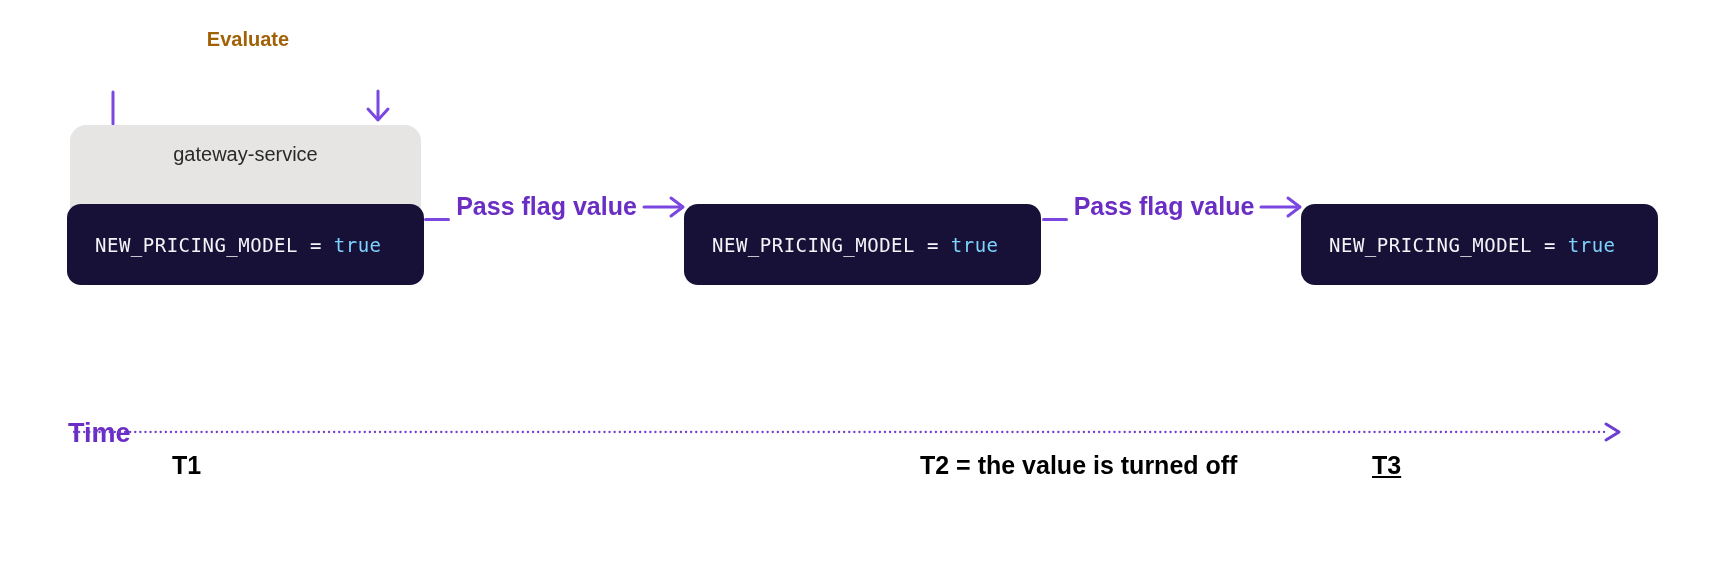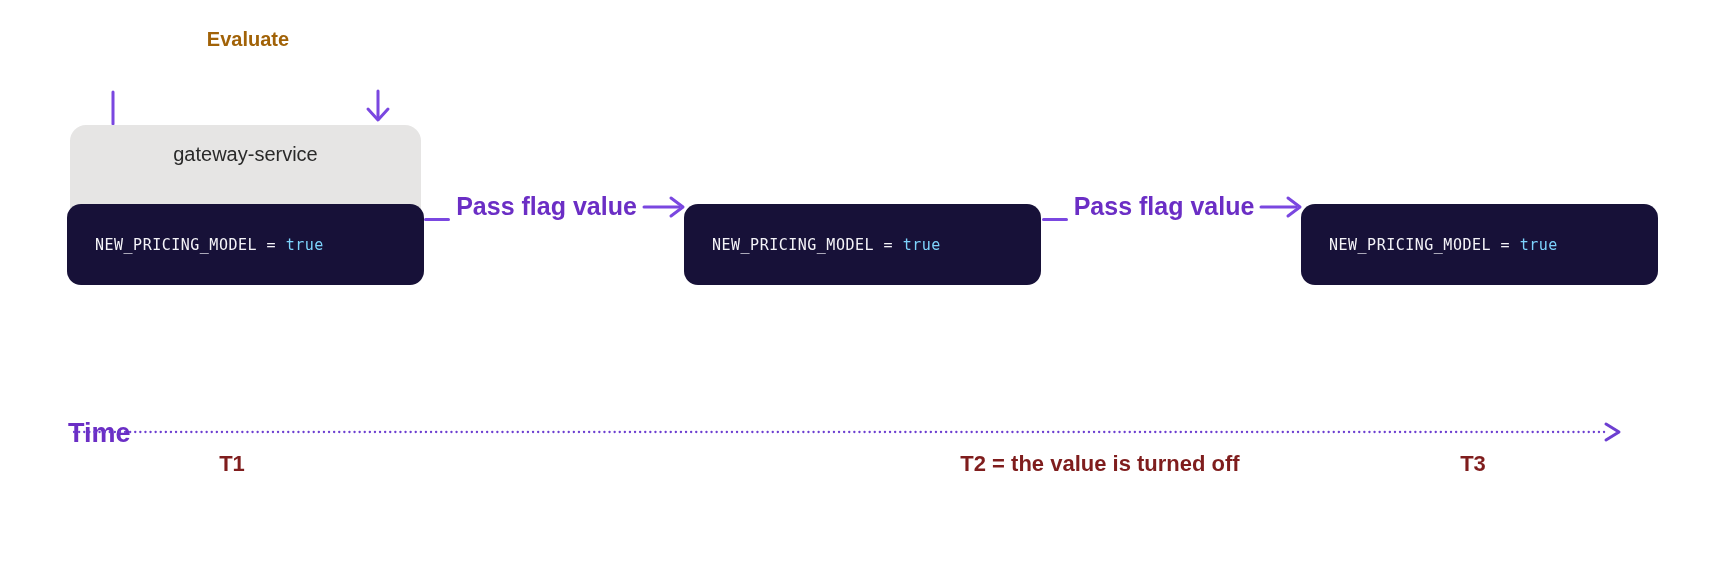--- a/index.html
+++ b/index.html
@@ -34,21 +34,21 @@
     padding-top:18px; box-sizing:border-box;
     font-size:20px; color:#2a2a2a;
   }
   .box-code {
     position:absolute; top:79px; left:0; right:0; height:81px;
     background:#171138;
     border-radius:14px;
     display:flex; align-items:center;
     padding-left:28px; box-sizing:border-box;
     font-family:"DejaVu Sans Mono","Liberation Mono",monospace;
-    font-size:15px; letter-spacing:0.5px;
+    font-size:19px; letter-spacing:0.5px;
     white-space:pre;
   }
   .code-white { color:#f4f3f8; }
   .code-true  { color:#7dd3fc; }
 
   
   .connector {
     position:absolute; top:193px; height:28px;
     display:flex; align-items:flex-end; justify-content:space-between;
   }
@@ -61,22 +61,22 @@
   .time-label {
     position:absolute; left:68px; top:378px;
     font-size:27px; font-weight:700; color:#6b2ec5;margin-top:40px;
   }
   .timeline-svg { position:absolute; left:70px; top:421px; overflow:visible; }
   .timeline-dots { stroke:#6d3fd1; stroke-width:2.3; fill:none; stroke-linecap:round; stroke-dasharray:0.1 5; }
   .timeline-head { stroke:#6d3fd1; stroke-width:3; fill:none; stroke-linecap:round; stroke-linejoin:round; }
 
   .marker {
     position:absolute; top:451px;
-    font-size:22px; font-weight:700; color:#7f1d1d;
-    text-align:center; white-space:nowrap;
+    font-size:25px; font-weight:700; color:#000000;
+    text-align:left; white-space:nowrap;
   }
 </style>
 </head>
 <body>
 
 <div class="canvas">
 
   <div class="annotation">
     <div>Evaluate</div>
   </div>
@@ -131,15 +131,15 @@
 
   <div class="time-label">Time</div>
 
   <svg class="timeline-svg" width="1560" height="22">
     <line class="timeline-dots" x1="4" y1="11" x2="1536" y2="11"></line>
     <path class="timeline-head" d="M1536 3 L1549 11 L1536 19"></path>
   </svg>
 
   <div class="marker" style="left:172px; width:120px;">T1</div>
   <div class="marker" style="left:920px; width:360px;">T2 = the value is turned off</div>
-  <div class="marker" style="left:1413px; width:120px;">T3</div>
+  <div class="marker" style="left:1372px; width:120px;text-decoration:underline;">T3</div>
 
 </div>
 
 </body></html>

